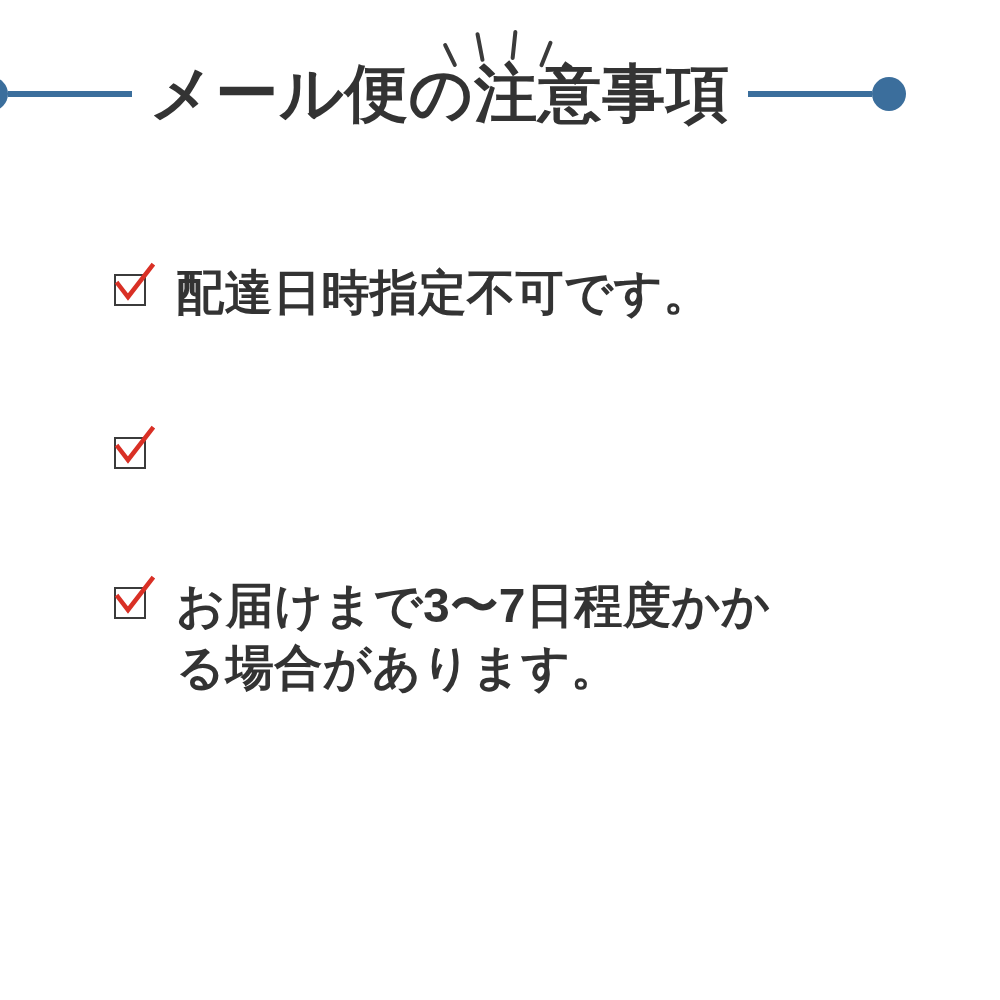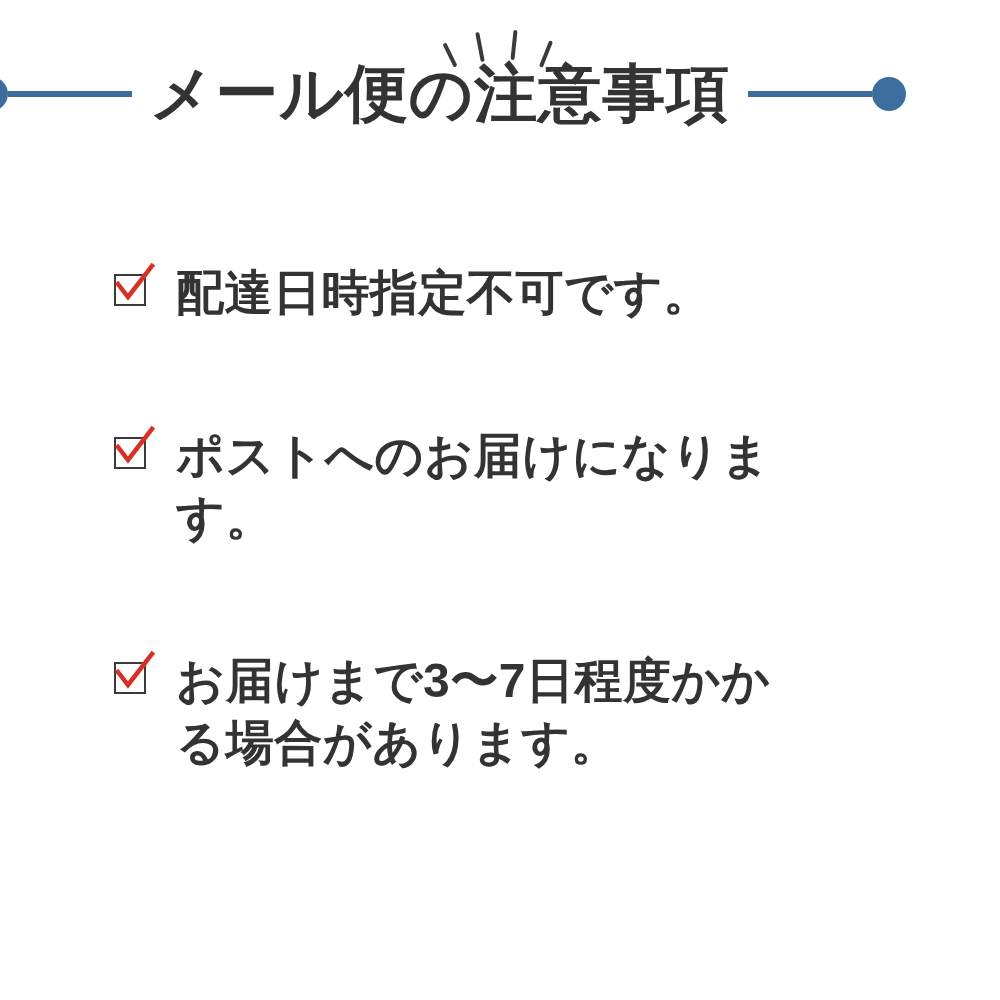--- a/index.html
+++ b/index.html
@@ -166,21 +166,20 @@
       <div class="item-text">配達日時指定不可です。</div>
     </div>
 
     <div class="item">
       <div class="checkbox">
         <div class="box"></div>
         <svg viewBox="0 0 42 44" aria-hidden="true">
           <path d="M6 20 L16 33 L40 2" fill="none" stroke="#d93025" stroke-width="4.5" stroke-linecap="square"></path>
         </svg>
       </div>
-      <div class="item-text">ポストへのお届けになります。</div>
     </div>
 
     <div class="item">
       <div class="checkbox">
         <div class="box"></div>
         <svg viewBox="0 0 42 44" aria-hidden="true">
           <path d="M6 20 L16 33 L40 2" fill="none" stroke="#d93025" stroke-width="4.5" stroke-linecap="square"></path>
         </svg>
       </div>
       <div class="item-text">お届けまで3〜7日程度かかる場合があります。</div>

